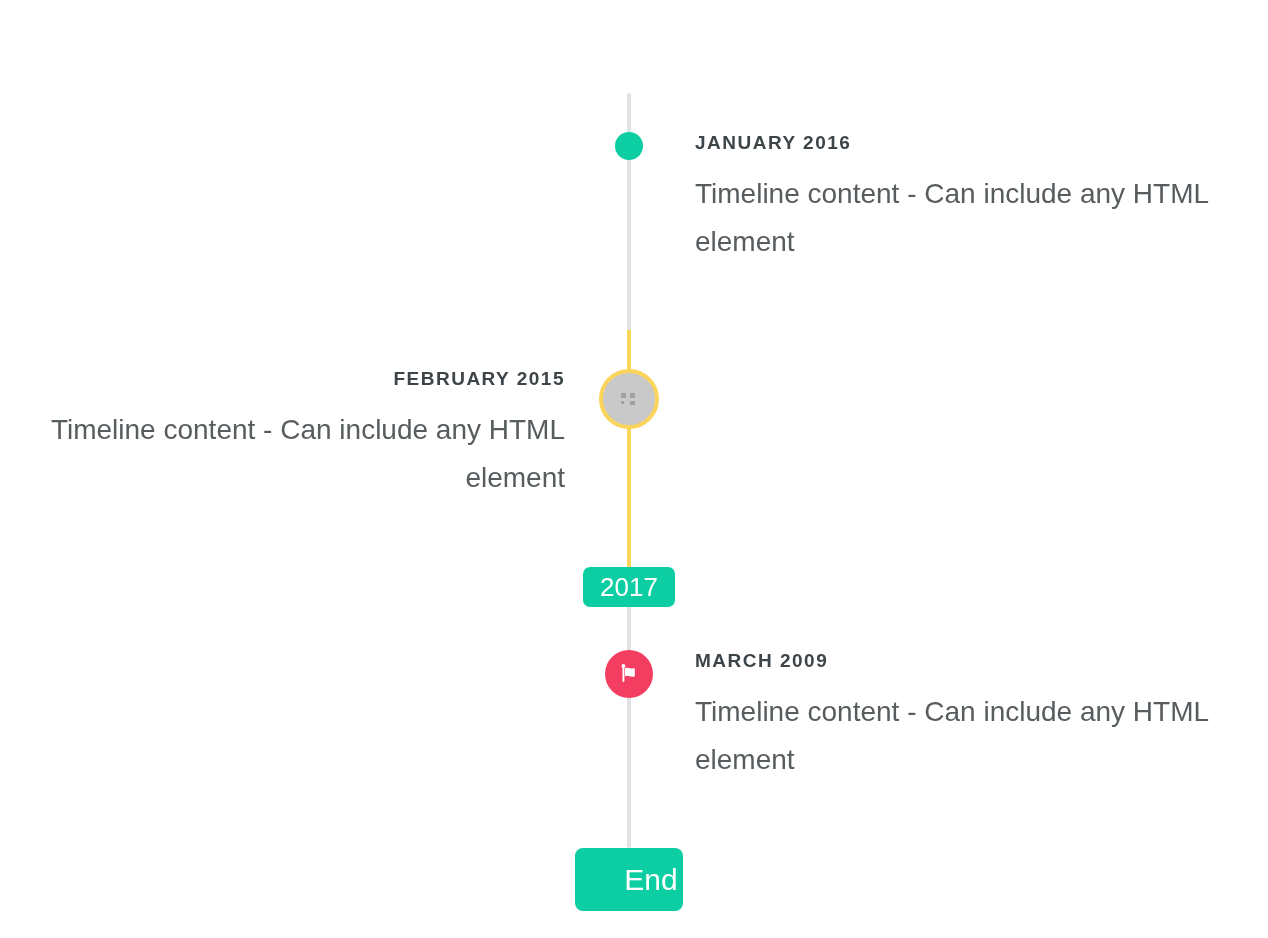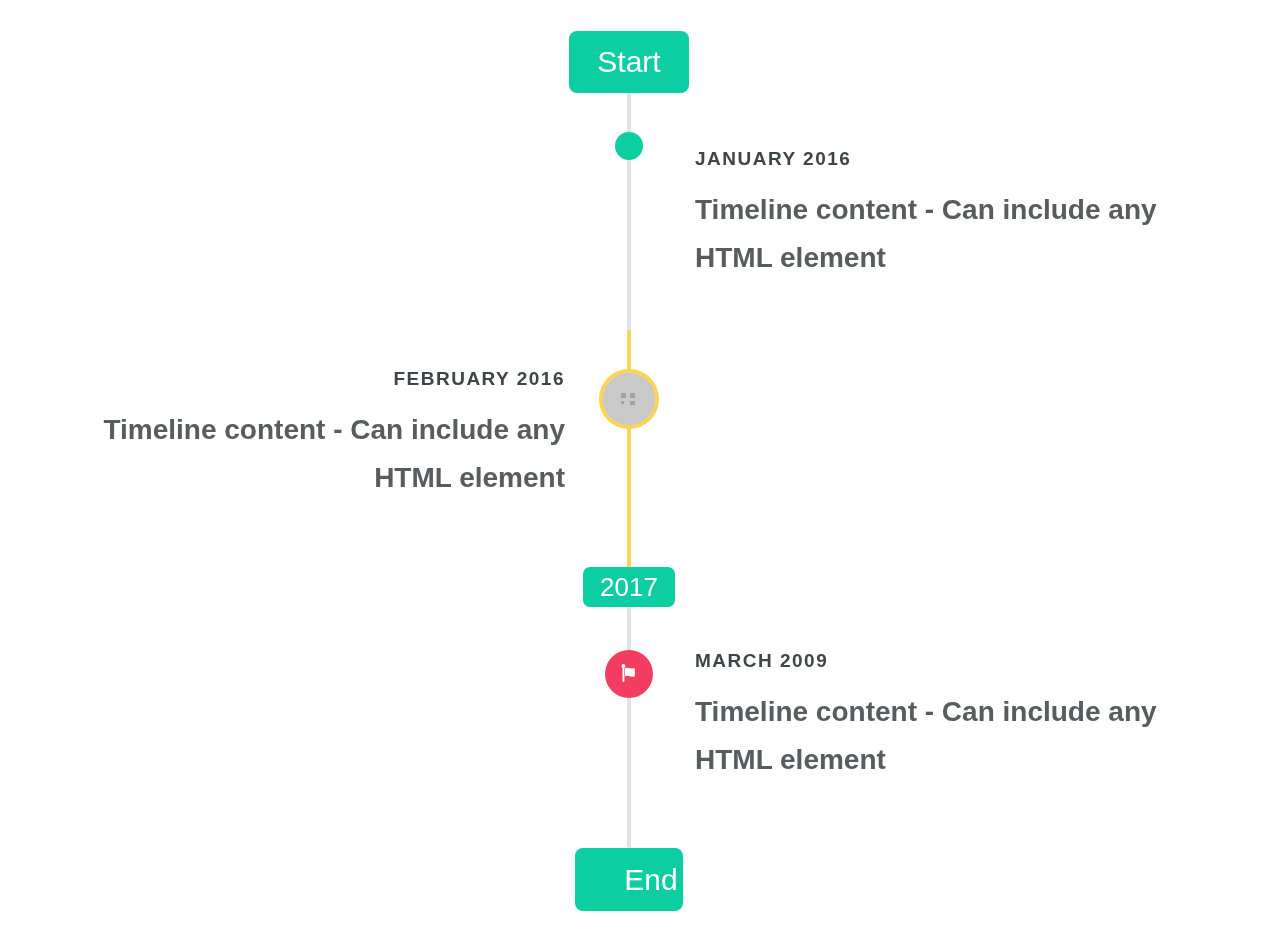--- a/index.html
+++ b/index.html
@@ -17,53 +17,52 @@
   .pill.badge{left:583px;top:567px;width:92px;height:40px;font-size:26px;border-radius:7px;}
 
   
   .dot{position:absolute;left:615px;top:132px;width:28px;height:28px;border-radius:50%;background:#0DCEA2;}
   .img-marker{position:absolute;left:599px;top:369px;width:52px;height:52px;border-radius:50%;background:#C9C9C9;border:4px solid #FBD45B;display:flex;align-items:center;justify-content:center;}
   .flag-marker{position:absolute;left:605px;top:650px;width:48px;height:48px;border-radius:50%;background:#F43E61;display:flex;align-items:center;justify-content:center;}
 
   
   .entry{position:absolute;width:530px;}
   .entry .date{font-size:19px;line-height:20px;font-weight:700;letter-spacing:1.5px;color:#3E4549;}
-  .entry .content{margin-top:17px;font-size:28px;line-height:48px;color:#575C5F;font-weight:700;}
-  .entry.e-jan{left:695px;top:133px;text-align:left;margin-top:16px;}
+  .entry .content{margin-top:17px;font-size:28px;line-height:48px;color:#575C5F;font-weight:400;}
+  .entry.e-jan{left:695px;top:133px;text-align:left;}
   .entry.e-feb{right:703px;top:369px;text-align:right;}
   .entry.e-mar{left:695px;top:651px;text-align:left;}
 </style>
 </head>
 <body>
 
 <div class="stage">
 
   <div class="line"></div>
   <div class="line-highlight"></div>
 
-  <div class="pill start">Start</div>
 
   <div class="dot"></div>
   <div class="entry e-jan">
     <div class="date">JANUARY 2016</div>
     <div class="content">Timeline content - Can include any HTML element</div>
   </div>
 
   <div class="img-marker">
     <svg width="20" height="16" viewBox="0 0 20 16" aria-hidden="true">
       <g fill="#9C9C9C" opacity="0.85">
         <rect x="2" y="2" width="5" height="5"></rect>
         <rect x="11" y="2" width="5" height="5"></rect>
         <rect x="2" y="10" width="3" height="3"></rect>
         <rect x="11" y="10" width="5" height="4"></rect>
       </g>
     </svg>
   </div>
   <div class="entry e-feb">
-    <div class="date">FEBRUARY 2016</div>
+    <div class="date">FEBRUARY 2015</div>
     <div class="content">Timeline content - Can include any HTML element</div>
   </div>
 
   <div class="pill badge">2017</div>
 
   <div class="flag-marker">
     <svg width="24" height="24" viewBox="0 0 24 24" aria-hidden="true">
       <g fill="#ffffff">
         <circle cx="6.4" cy="4" r="1.9"></circle>
         <rect x="5.5" y="4.5" width="1.9" height="15.5" rx="0.9"></rect>

